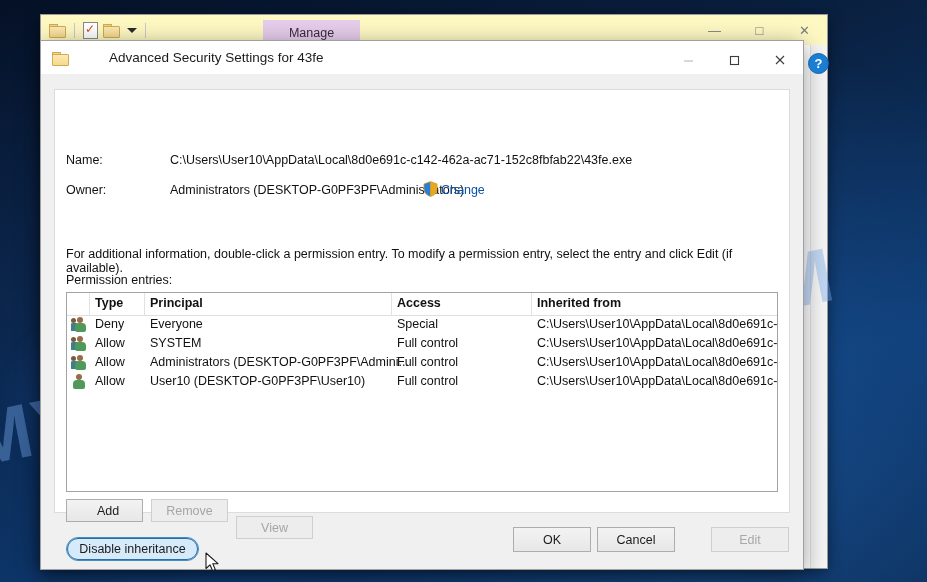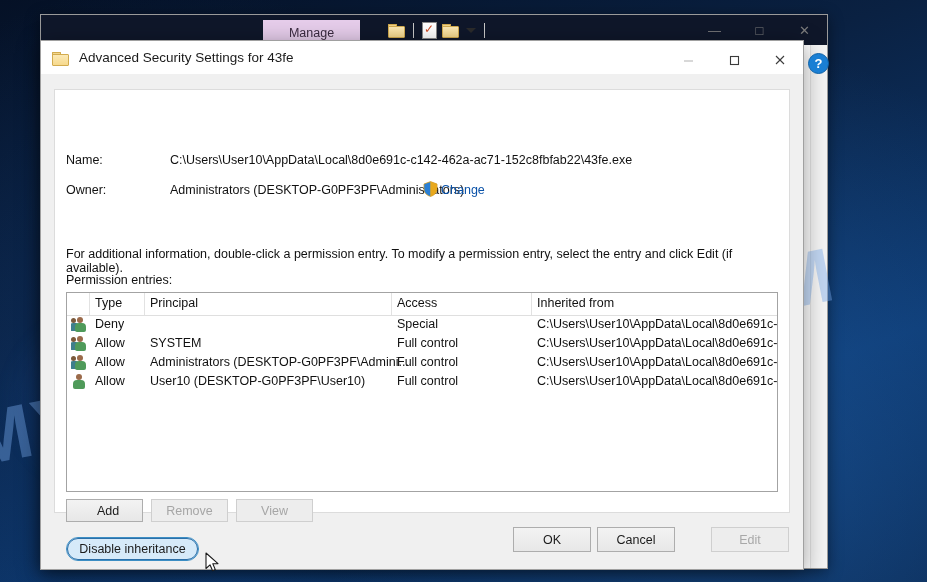--- a/index.html
+++ b/index.html
@@ -33,23 +33,23 @@
     position: absolute;
     left: 40px; top: 14px;
     width: 786px; height: 553px;
     background: #ffffff;
     border: 1px solid #9a9a9a;
     box-shadow: 0 3px 14px rgba(0,0,0,0.45);
   }
   #explorer-titlebar {
     position: relative;
     height: 30px;
-    background: #0f172a;
+    background: #fef9c3;
     border-bottom: 1px solid #d7d7d7;
-    display: flex; align-items: center; justify-content: center;
+    display: flex; align-items: center;
   }
   #qat {
     display: flex; align-items: center; gap: 5px;
     padding-left: 8px; height: 100%;
   }
   .qat-sep {
     width: 1px; height: 15px; background: #c9c9c9; margin: 0 3px;
   }
   .folder-ico {
     width: 17px; height: 14px; position: relative; display: inline-block;
@@ -150,21 +150,21 @@
     left: 40px; top: 40px;
     width: 762px; height: 528px;
     background: #f0f0f0;
     border: 1px solid #a0a0a0;
     box-shadow: 0 5px 22px rgba(0,0,0,0.40);
     z-index: 50;
   }
   #dlg-titlebar {
     position: relative; height: 33px;
     background: #ffffff;
-    display: flex; align-items: center;
+    display: flex; align-items: center; gap: 30px;
   }
   #dlg-title-icon { margin-left: 11px; }
   #dlg-title-text {
     margin-left: 10px;
     font-size: 13.5px; color: #1b1b1b;
   }
   #dlg-winbtns { position:absolute; right:0; top:0; height:38px; display:flex; }
   .dwb {
     width: 46px; height: 38px;
     display:flex; align-items:center; justify-content:center;
@@ -233,21 +233,21 @@
     position:absolute; left:11px; top:202px; right:11px; height:198px;
     background:#ffffff; border:1px solid #a3a3a3;
     overflow:hidden;
   }
   #list-header {
     position:relative; height:22px;
     border-bottom:1px solid #dfdfdf;
     font-size:12.5px; color:#111;
   }
   #list-header .hcell {
-    position:absolute; top:3px;
+    position:absolute; top:3px;font-weight:bold;
   }
   .hdiv { position:absolute; top:0; height:22px; width:1px; background:#e2e2e2; }
 
   .prow { position:relative; height:19px; font-size:12.5px; color:#111; }
   .prow .cell { position:absolute; top:1px; white-space:nowrap; overflow:hidden; }
   .c-icon { left: 4px; top: 2px; }
   .c-type { left: 28px; }
   .c-prin { left: 83px; width: 300px; }
   .c-acc  { left: 330px; width: 130px; }
   .c-inh  { left: 470px; width: 270px; }
@@ -289,21 +289,21 @@
     display:flex; align-items:center; justify-content:center;
     box-sizing:border-box;
   }
   .btn.disabled { color:#a6a6a6; border-color:#cfcfcf; background:#ededed; }
   .btn.hover {
     background:#d6eaf9; border:1px solid #3c8ec4;
     outline:1px solid #2c6fa8; outline-offset:-2px;
   }
   #btn-add    { left:11px;  top:409px; width:77px;padding-left:7px; }
   #btn-remove { left:96px;  top:409px; width:77px; }
-  #btn-view   { left:181px; top:409px; width:77px; }
+  #btn-view   { left:181px; top:426px; width:77px; }
   #btn-disable{ left:11px;  top:447px; width:133px; height:24px;border-radius:12px; }
 
   #cursor {
     position:absolute; left:150px; top:462px; z-index:70;
   }
 
   
   #dlg-footer { position:absolute; left:0; right:0; bottom:0; height:56px; }
   .fbtn {
     position:absolute; top:14px; height:25px; width:78px;
@@ -432,20 +432,21 @@
         </div>
 
         <div class="prow">
           <span class="cell c-icon ico-group">
               <i class="head2"></i>
               <i class="body2"></i>
               <i class="head"></i>
               <i class="body"></i>
             </span>
           <span class="cell c-type">Deny</span>
+          <span class="cell c-prin">Everyone</span>
           <span class="cell c-acc">Special</span>
           <span class="cell c-inh">C:\Users\User10\AppData\Local\8d0e691c-c...</span>
         </div>
 
         <div class="prow">
           <span class="cell c-icon ico-group">
               <i class="head2"></i>
               <i class="body2"></i>
               <i class="head"></i>
               <i class="body"></i>

